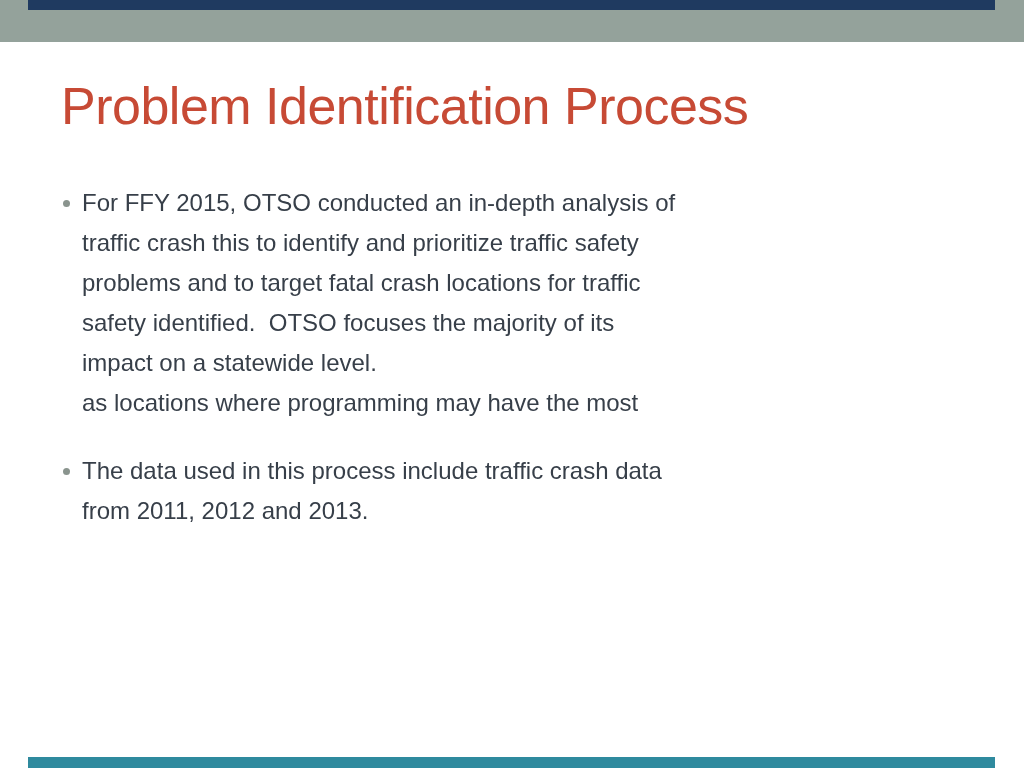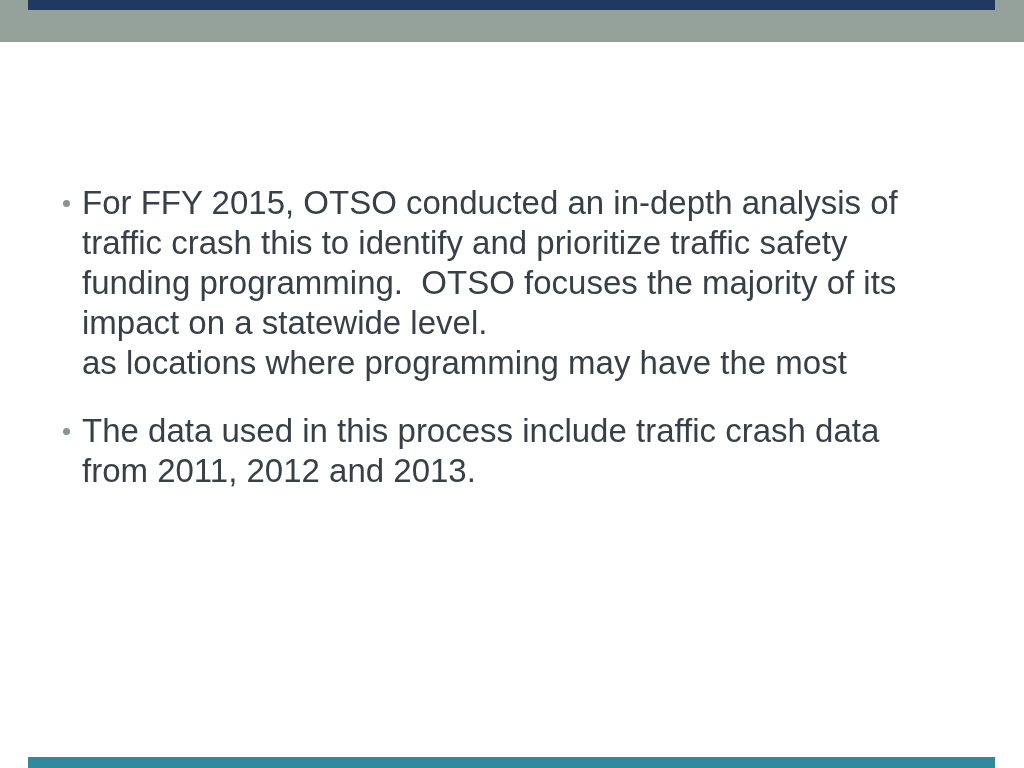--- a/index.html
+++ b/index.html
@@ -57,42 +57,44 @@
   }
   .bullet + .bullet{
     margin-top:28px;
   }
   .bullet-dot{
     position:absolute;left:0;top:17px;
     width:7px;height:7px;border-radius:50%;
     background:var(--bullet-dot);
   }
   .bullet-line{
-    font-size:33px;line-height:40px;
+    font-size:24px;line-height:40px;
     color:var(--body-text);
     white-space:pre;
   }
 </style>
 </head>
 <body>
 
 <div class="slide">
 
   <div class="top-band"></div>
   <div class="top-accent-bar"></div>
 
+  <h1 class="slide-title">Problem Identification Process</h1>
 
   <div class="bullet-list">
 
     <div class="bullet">
       <span class="bullet-dot"></span>
       <div class="bullet-text">
         <div class="bullet-line">For FFY 2015, OTSO conducted an in-depth analysis of</div>
         <div class="bullet-line">traffic crash this to identify and prioritize traffic safety</div>
-        <div class="bullet-line">funding programming.  OTSO focuses the majority of its</div>
+        <div class="bullet-line">problems and to target fatal crash locations for traffic</div>
+        <div class="bullet-line">safety identified.  OTSO focuses the majority of its</div>
         <div class="bullet-line">impact on a statewide level.</div>
         <div class="bullet-line">as locations where programming may have the most</div>
       </div>
     </div>
 
     <div class="bullet">
       <span class="bullet-dot"></span>
       <div class="bullet-text">
         <div class="bullet-line">The data used in this process include traffic crash data</div>
         <div class="bullet-line">from 2011, 2012 and 2013.</div>

